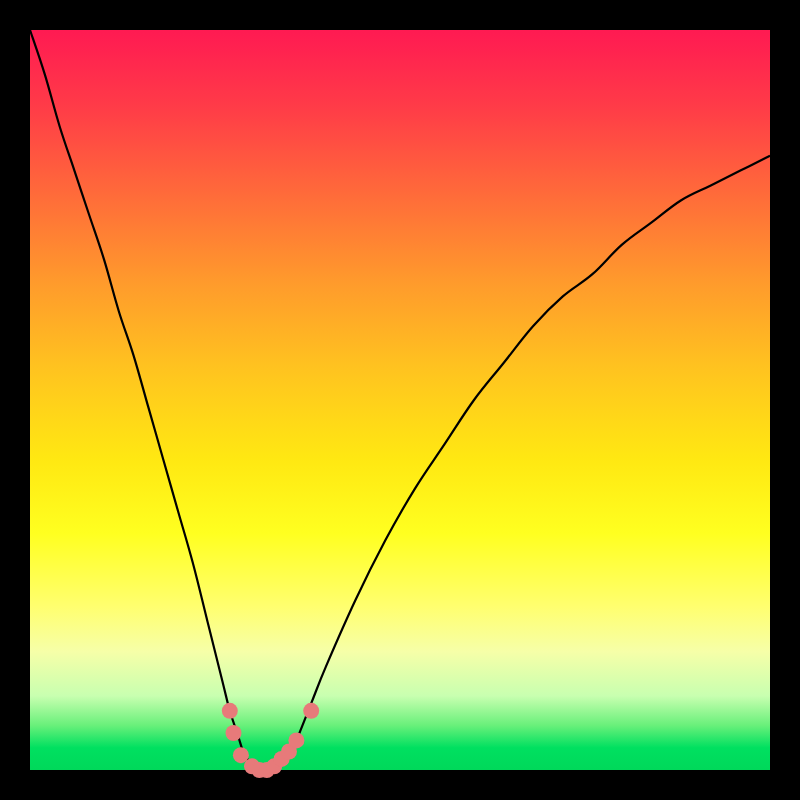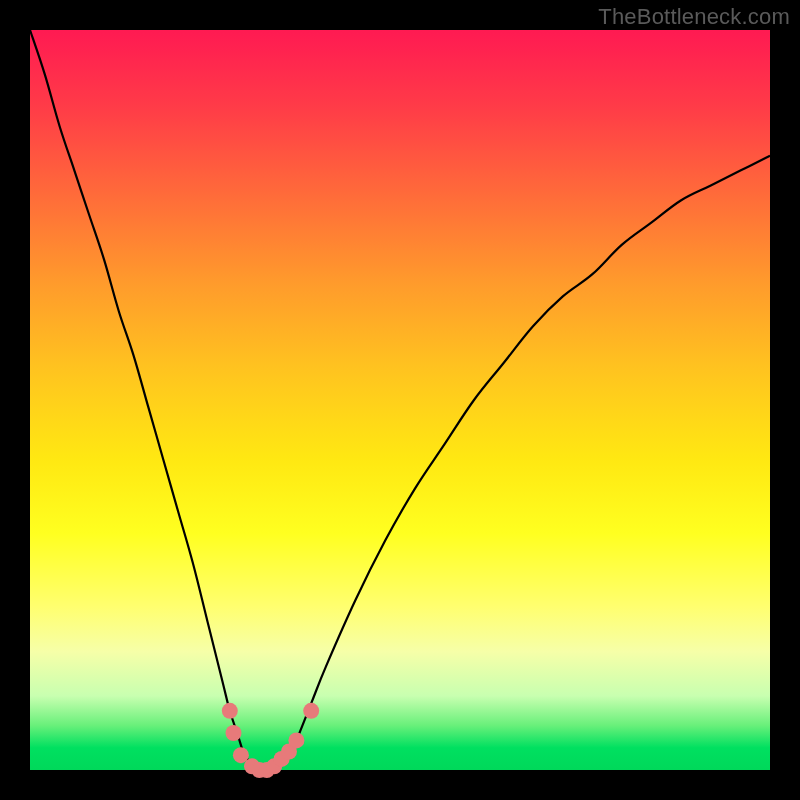--- a/index.html
+++ b/index.html
@@ -81,14 +81,13 @@
           <circle cx="229.4" cy="740" r="8" class="marker"></circle>
           <circle cx="236.8" cy="740" r="8" class="marker"></circle>
           <circle cx="244.20000000000002" cy="736.3" r="8" class="marker"></circle>
           <circle cx="251.60000000000002" cy="728.9" r="8" class="marker"></circle>
           <circle cx="259" cy="721.5" r="8" class="marker"></circle>
           <circle cx="266.4" cy="710.4" r="8" class="marker"></circle>
           <circle cx="281.2" cy="680.8" r="8" class="marker"></circle>
         </g>
     </svg>
   </div>
-  <div class="watermark">TheBottleneck.com</div>
 </div>
 
 </body></html>

